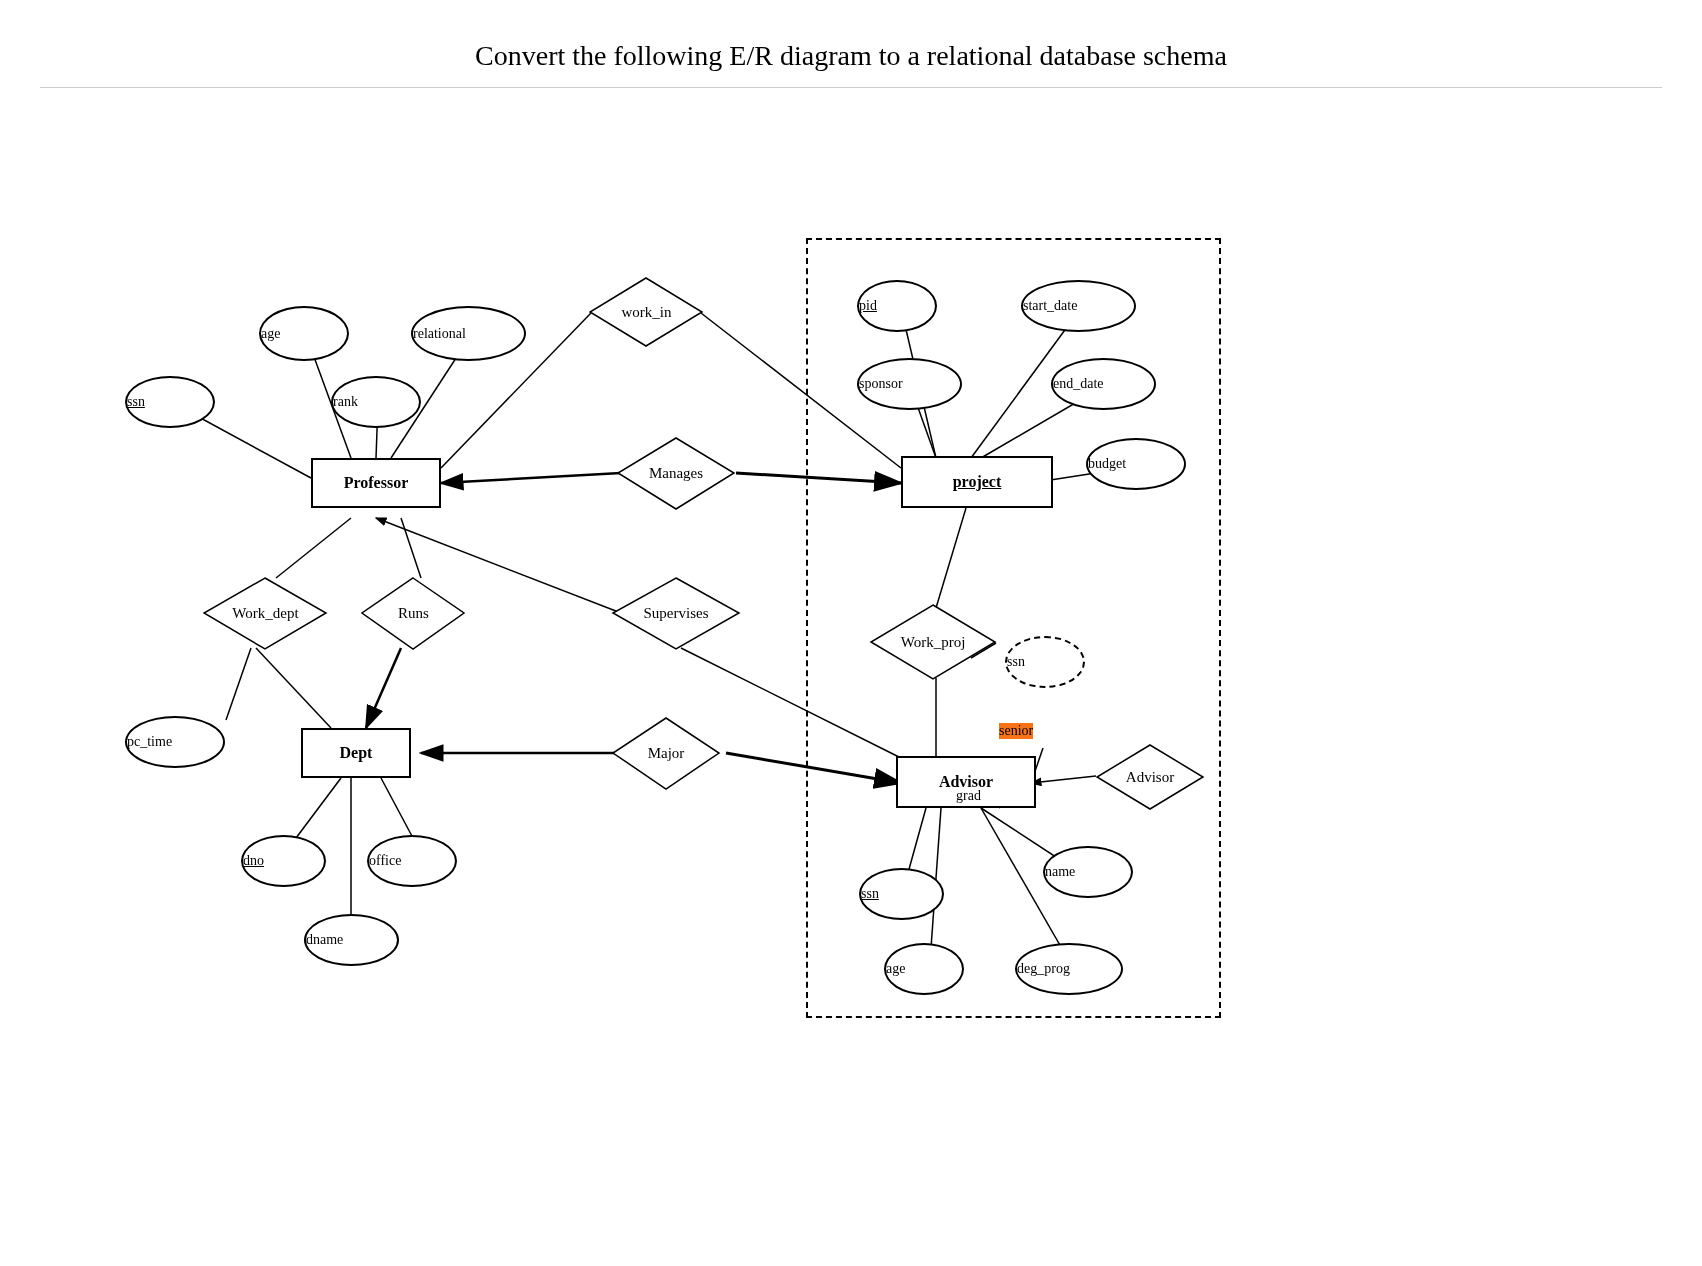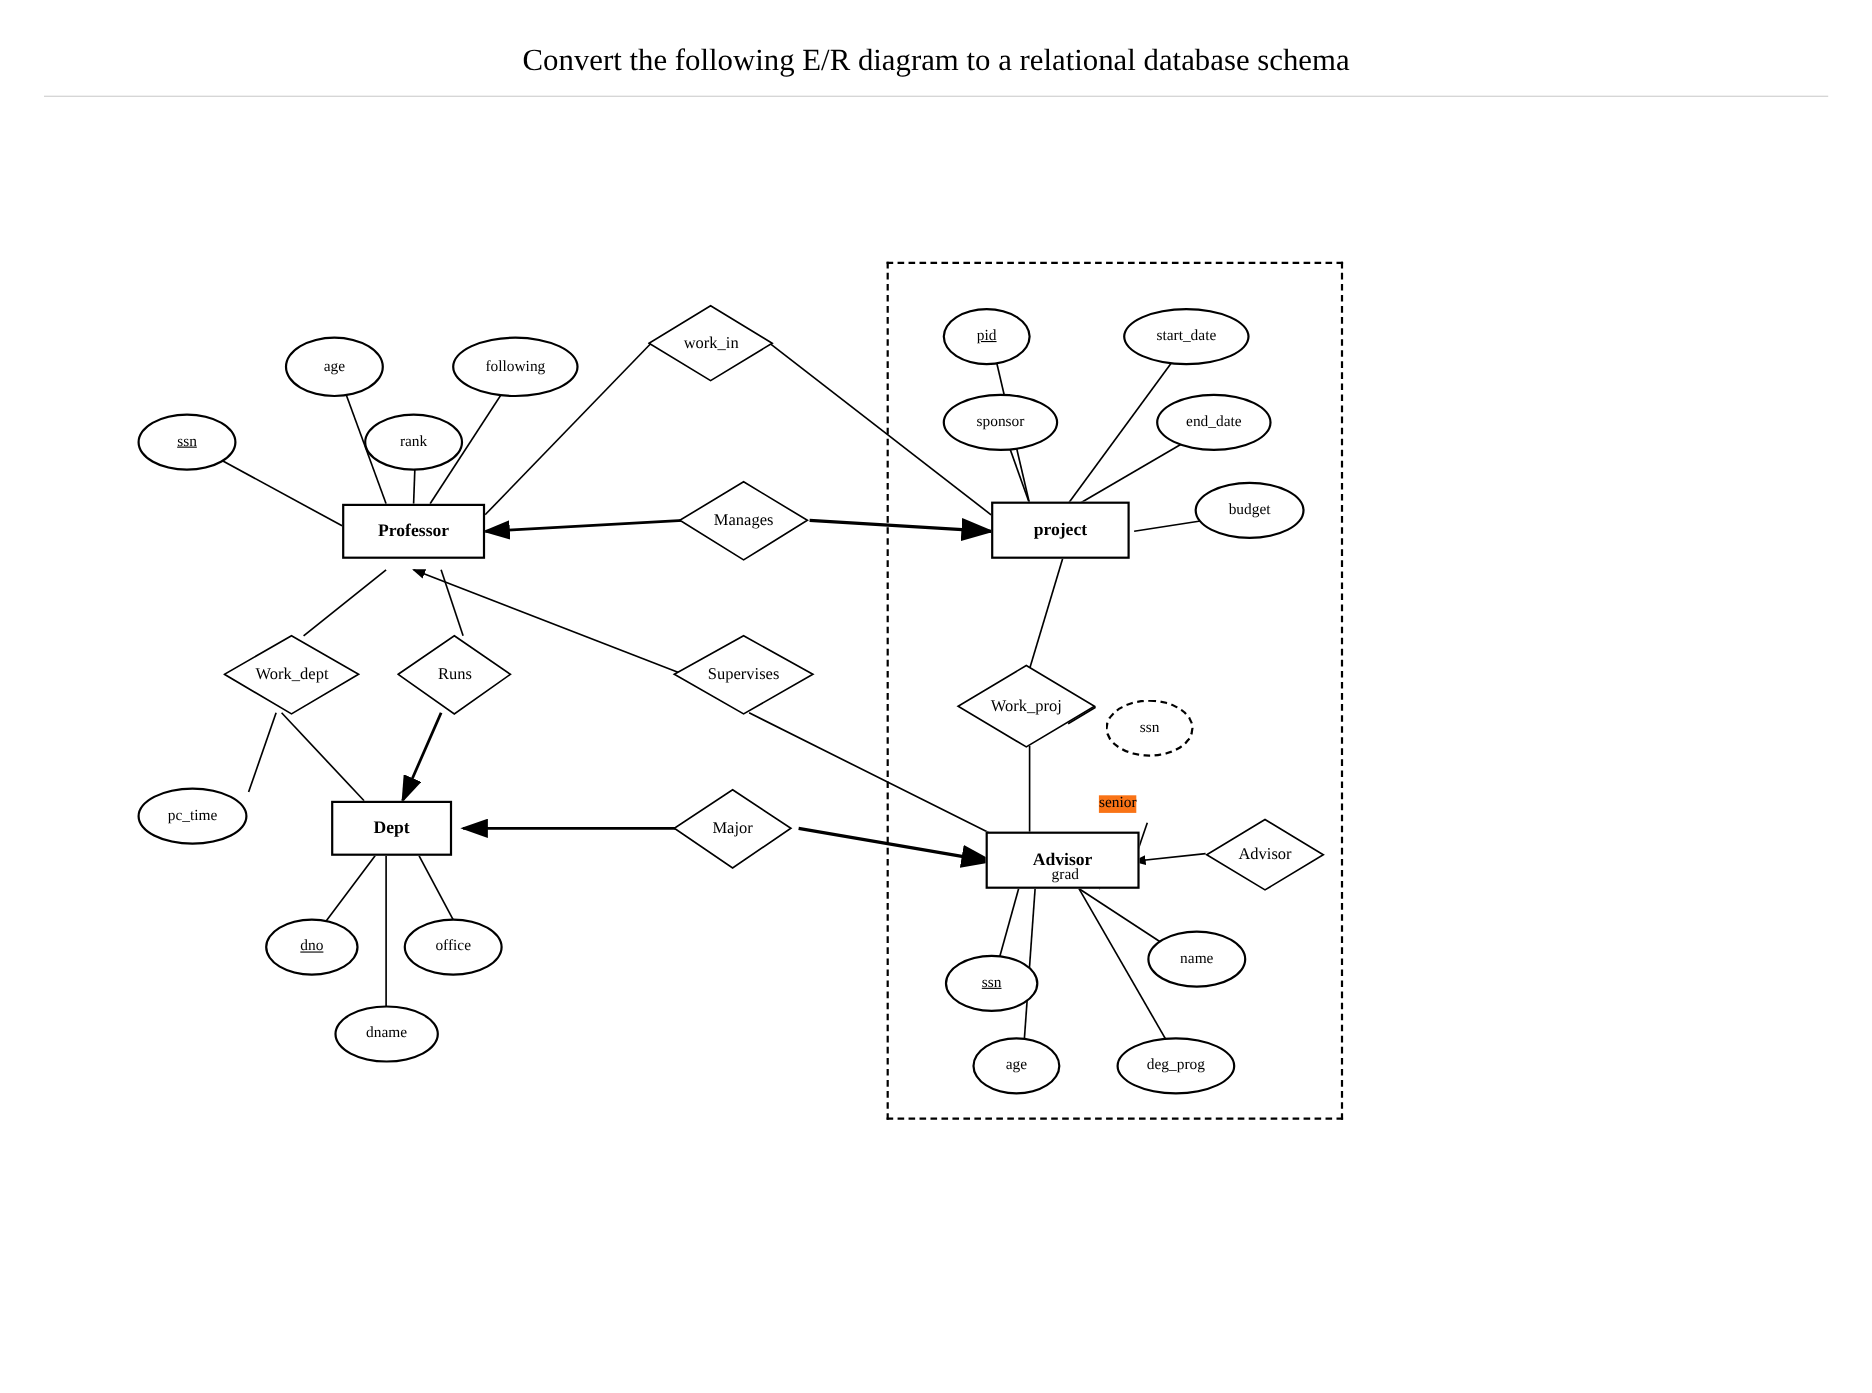--- a/index.html
+++ b/index.html
@@ -41,21 +41,21 @@
       font-weight: bold;
     }
     
     .attribute {
       position: absolute;
       border: 2px solid #000;
       border-radius: 50%;
       background: #fff;
       display: flex;
       align-items: center;
-      justify-content: center;
+      justify-content: flex-start;
       font-size: 14px;
     }
     .attribute.dashed {
       border-style: dashed;
     }
     
     .relationship {
       position: absolute;
       display: flex;
       align-items: center;
@@ -171,34 +171,34 @@
     <div class="dashed-box" style="left:765px; top:140px; width:415px; height:780px;"></div>
 
     <div class="entity" style="left:270px; top:360px; width:130px; height:50px;">
       <span>Professor</span>
     </div>
 
     <div class="entity" style="left:260px; top:630px; width:110px; height:50px;">
       <span>Dept</span>
     </div>
 
-    <div class="entity" style="left:860px; top:358px; width:126px; height:52px;">
+    <div class="entity" style="left:860px; top:358px; width:152px; height:52px;text-decoration:underline;">
       <span>project</span>
     </div>
 
     <div class="entity" style="left:855px; top:658px; width:140px; height:52px;">
       <span>Advisor</span>
     </div>
 
     <div class="attribute" style="left:218px; top:208px; width:90px; height:55px;">
       <span>age</span>
     </div>
 
     <div class="attribute" style="left:370px; top:208px; width:115px; height:55px;">
-      <span>following</span>
+      <span>relational</span>
     </div>
 
     <div class="attribute" style="left:84px; top:278px; width:90px; height:52px;">
       <span style="text-decoration:underline;">ssn</span>
     </div>
 
     <div class="attribute" style="left:290px; top:278px; width:90px; height:52px;">
       <span>rank</span>
     </div>
 

